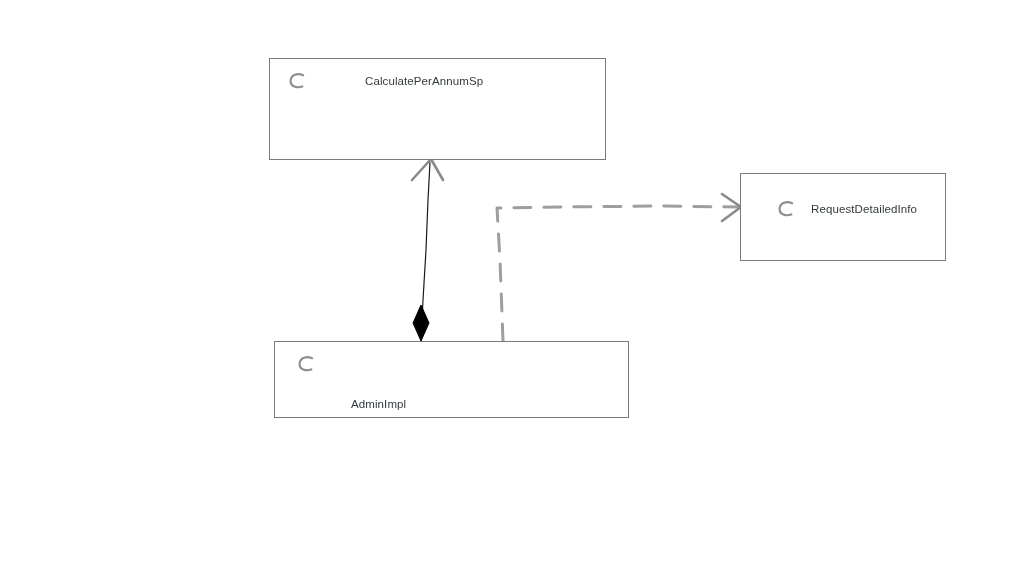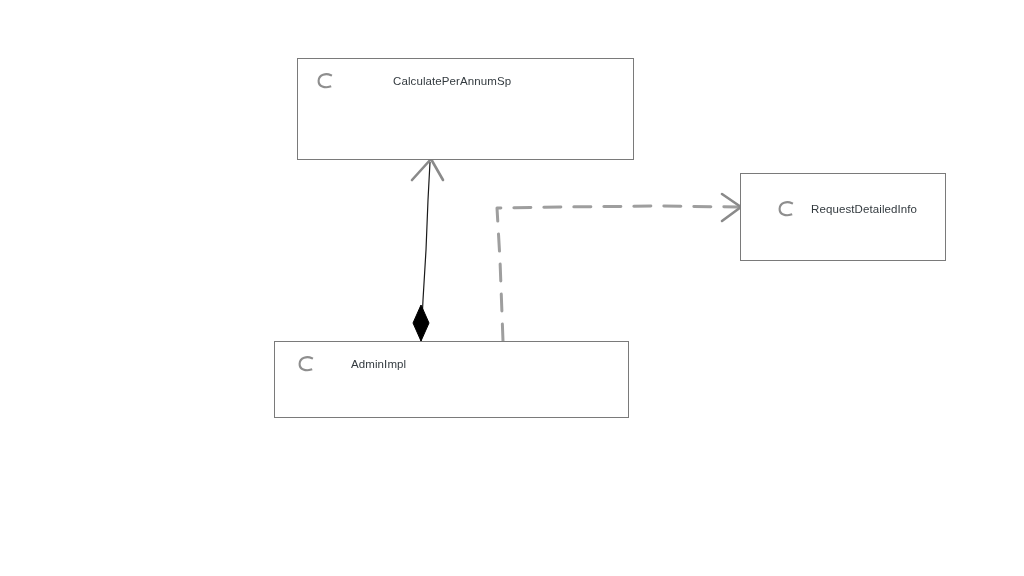--- a/index.html
+++ b/index.html
@@ -80,21 +80,21 @@
       <path d="M 412 180 L 431 159 L 443 180" fill="none" stroke="#8a8a8a" stroke-width="2.6" stroke-linecap="round" stroke-linejoin="round"></path>
     </g>
 
     <g>
       <path class="hit" d="M 503 341 L 500 260 L 497 208 L 560 207 L 660 206 L 738 207" fill="none" stroke="#9e9e9e" stroke-width="3" stroke-linecap="round" stroke-linejoin="round" stroke-dasharray="17 13"></path>
 
       <path d="M 722 194 L 741 207 L 722 221" fill="none" stroke="#8a8a8a" stroke-width="2.6" stroke-linecap="round" stroke-linejoin="round"></path>
     </g>
   </svg>
 
-  <div class="uml-class" style="left:269px; top:58px; width:337px; height:102px;margin-left:28px;">
+  <div class="uml-class" style="left:269px; top:58px; width:337px; height:102px;">
     <div class="class-header">
       <span class="class-icon">
         <svg viewBox="0 0 22 22" width="22" height="22" xmlns="http://www.w3.org/2000/svg">
           <path d="M17 5.2 C12 3.0 5 4.4 4.6 10.8 C4.3 16.6 11 18.4 16.2 16.6" fill="none" stroke="#8e8e8e" stroke-width="2.1" stroke-linecap="square"></path>
         </svg>
       </span>
       <span class="class-name" style="left:95px;">CalculatePerAnnumSp</span>
     </div>
     <div class="class-body"></div>
   </div>
@@ -111,18 +111,18 @@
     <div class="class-body"></div>
   </div>
 
   <div class="uml-class" style="left:274px; top:341px; width:355px; height:77px;">
     <div class="class-header">
       <span class="class-icon" style="left:20px;">
         <svg viewBox="0 0 22 22" width="22" height="22" xmlns="http://www.w3.org/2000/svg">
           <path d="M17 5.2 C12 3.0 5 4.4 4.6 10.8 C4.3 16.6 11 18.4 16.2 16.6" fill="none" stroke="#8e8e8e" stroke-width="2.1" stroke-linecap="square"></path>
         </svg>
       </span>
-      <span class="class-name" style="left:76px;">AdminImpl</span>
+      <span class="class-name" style="left:76px;margin-top:40px;">AdminImpl</span>
     </div>
     <div class="class-body"></div>
   </div>
 
 </div>
 
 </body></html>

